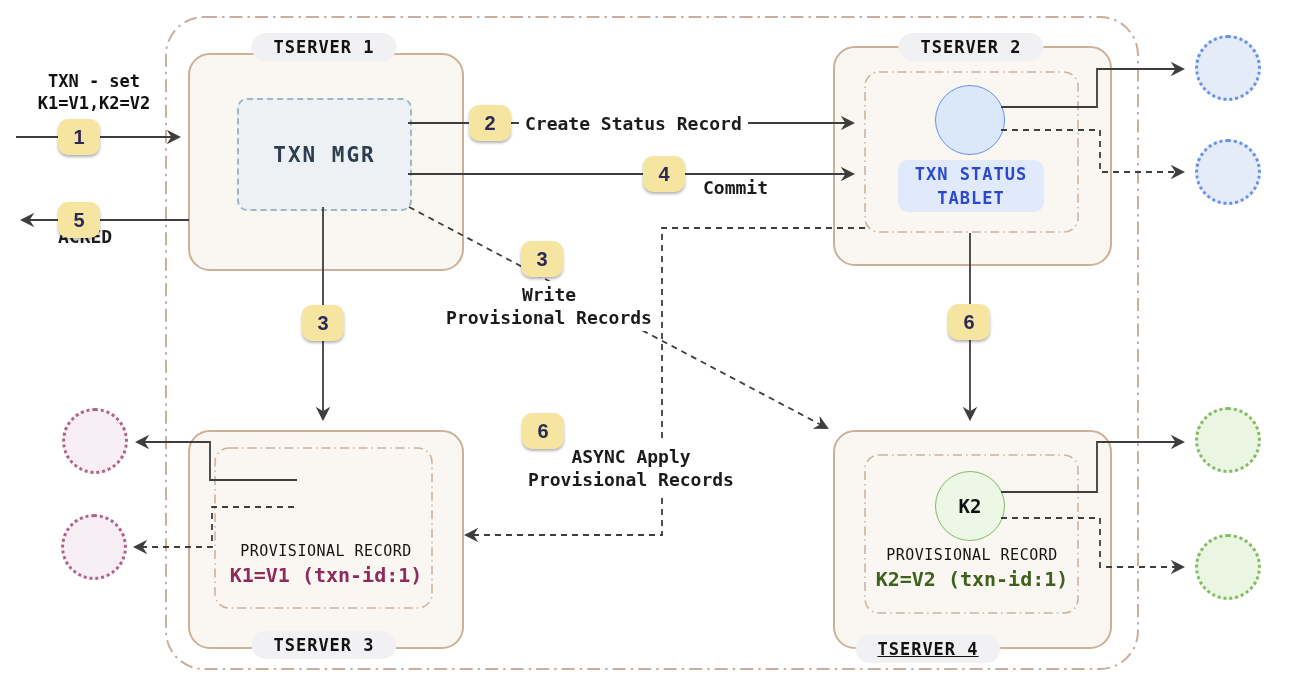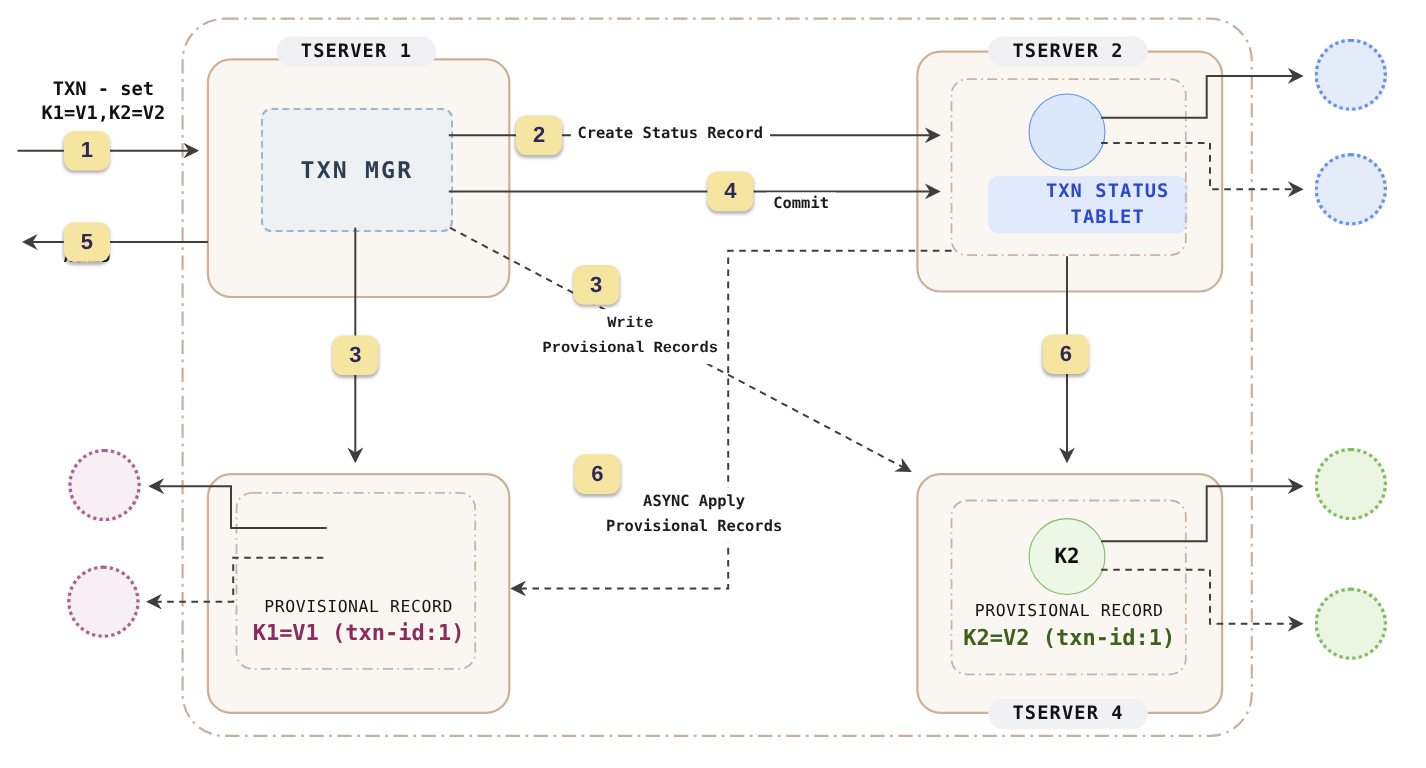--- a/index.html
+++ b/index.html
@@ -20,28 +20,28 @@
   .txn-mgr{position:absolute;left:237px;top:98px;width:171px;height:109px;background:var(--txn-mgr-fill);
     border:2px dashed var(--txn-mgr-border);border-radius:10px;display:flex;align-items:center;justify-content:center;
     font-size:21px;font-weight:600;letter-spacing:2px;color:#2d3e50;}
   .circle{position:absolute;border-radius:50%;display:flex;align-items:center;justify-content:center;
     font-size:19px;font-weight:600;color:#101010;box-sizing:border-box;}
   .c-solid{border:1.6px solid;}
   .dotted-circle{position:absolute;width:66px;height:66px;border-radius:50%;box-sizing:border-box;border:3px dotted;}
   .badge{position:absolute;width:42px;height:36px;background:var(--badge-fill);border-radius:10px;
     display:flex;align-items:center;justify-content:center;font-family:"Liberation Sans",sans-serif;
     font-size:20px;font-weight:700;color:var(--badge-text);box-shadow:0 2px 3px rgba(0,0,0,.3);z-index:5;}
-  .edge-label{position:absolute;background:#ffffff;padding:2px 6px;font-size:14px;font-weight:600;
+  .edge-label{position:absolute;background:#ffffff;padding:2px 6px;font-size:18px;font-weight:600;
     color:#1c1c1c;white-space:nowrap;z-index:3;}
   .edge-label.two-line{text-align:center;line-height:23px;transform:translateX(-50%);}
   .client-label{position:absolute;left:12px;top:70px;width:164px;text-align:center;font-size:17px;
     font-weight:700;line-height:22px;color:#111;}
   .tablet-label{position:absolute;left:898px;top:160px;width:146px;height:52px;background:var(--tablet-label-fill);
     border-radius:10px;display:flex;flex-direction:column;align-items:center;justify-content:center;
-    font-size:17px;font-weight:700;letter-spacing:1px;line-height:24px;color:var(--tablet-label-text);padding-left:36px;}
+    font-size:17px;font-weight:700;letter-spacing:1px;line-height:24px;color:var(--tablet-label-text);}
   .record{position:absolute;transform:translateX(-50%);width:250px;text-align:center;z-index:3;}
   .record .title{font-size:15px;letter-spacing:.5px;color:#141414;}
   .record .value{font-size:20px;font-weight:700;margin-top:3px;}
   svg.wires{position:absolute;left:0;top:0;z-index:2;}
 </style>
 </head>
 <body>
 
 <div class="canvas">
 
@@ -110,31 +110,32 @@
         <path d="M294 507 H212 V547 H135" marker-end="url(#ah)"></path>
         <path d="M1001 518 H1100 V567 H1183" marker-end="url(#ah)"></path>
         <path d="M409 207 L827 428" marker-end="url(#ah)"></path>
         <path d="M865 228 H662 V535 H466" marker-end="url(#ah)"></path>
       </g>
     </g>
   </svg>
 
   <div class="pill" style="left:324px;top:33px;text-align:center;">TSERVER 1</div>
   <div class="pill" style="left:971px;top:33px;text-align:center;">TSERVER 2</div>
-  <div class="pill" style="left:971px;top:635px;">TSERVER 4</div>
+  <div class="pill" style="left:324px;top:631px;">TSERVER 3</div>
+  <div class="pill" style="left:928px;top:635px;text-decoration:underline;">TSERVER 4</div>
 
   <div class="client-label">
     <div>TXN - set</div>
     <div>K1=V1,K2=V2</div>
   </div>
   <div class="edge-label" style="left:52px;top:224px;background:transparent;font-weight:700;">ACKED</div>
 
   <div class="edge-label" style="left:519px;top:111px;">Create Status Record</div>
   <div class="edge-label" style="left:697px;top:162px;margin-top:13px;">Commit</div>
-  <div class="edge-label two-line" style="left:573px;top:281px;font-family:Liberation Mono, monospace;">
+  <div class="edge-label two-line" style="left:549px;top:281px;">
     <div>Write</div>
     <div>Provisional Records</div>
   </div>
   <div class="edge-label two-line" style="left:631px;top:443px;">
     <div>ASYNC Apply</div>
     <div>Provisional Records</div>
   </div>
 
   <div class="badge" style="left:58px;top:119px;">1</div>
   <div class="badge" style="left:469px;top:105px;">2</div>

